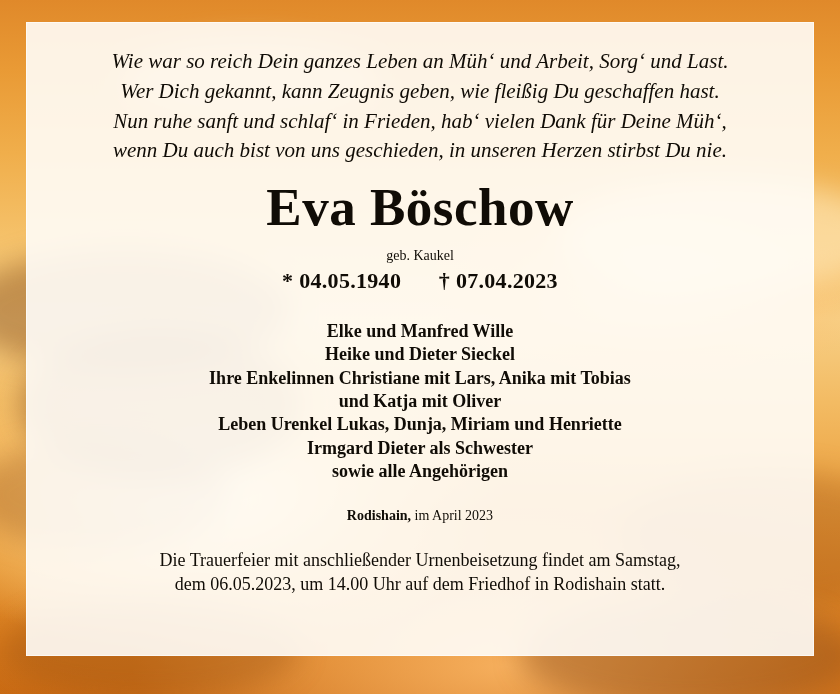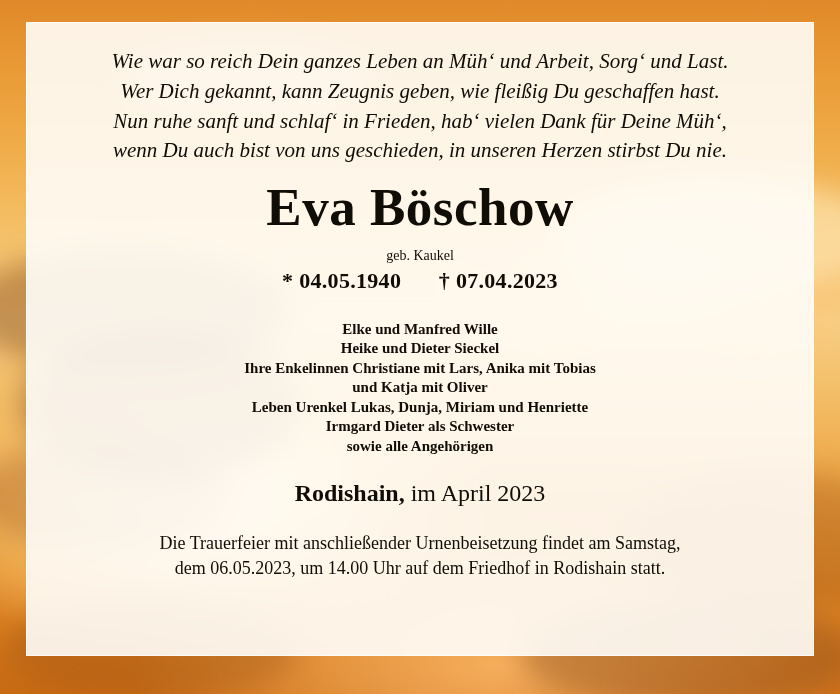--- a/index.html
+++ b/index.html
@@ -97,28 +97,28 @@
     letter-spacing: 0.3px;
     font-weight: bold;
   }
   .dates .sep { display: inline-block; width: 26px; }
 
   .intro {
     font-size: 21px;
     margin: 0 0 3px 0;
   }
   .family {
-    font-size: 15px;
+    font-size: 18px;
     font-weight: bold;
     line-height: 1.30;
   }
   .family div { margin: 0; }
 
   .place {
-    font-size: 24px;
+    font-size: 14px;
     margin: 24px 0 16px 0;
   }
   .place b { font-weight: bold; }
 
   .ceremony {
     font-size: 18px;
     line-height: 1.35;
     margin: 24px 0 0 0;
   }
   .ceremony div { white-space: nowrap; }

